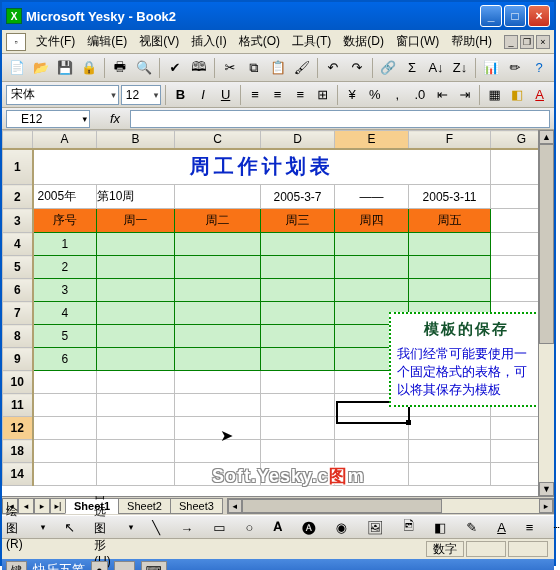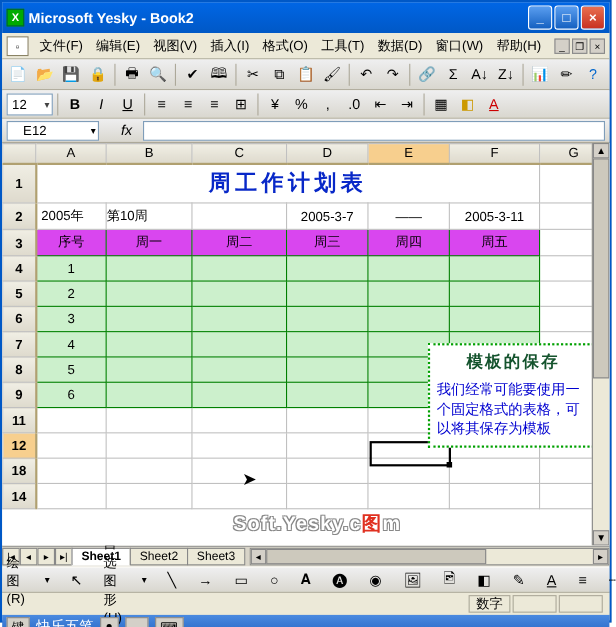--- a/index.html
+++ b/index.html
@@ -28,21 +28,21 @@
 .fxbar { flex: 1; height: 18px; border: 1px solid #7f9db9; background: #fff; }
 .gridwrap { position: relative; height: 366px; background: #fff; overflow: hidden; }
 .gridtable { border-collapse: collapse; position: absolute; top: 0; left: 0; }
 .gridtable th, .gridtable td { border: 1px solid #c0c0c0; font-size: 12px; text-align: center; }
 .colhdr th { background: linear-gradient(#f0eee4,#dedacd); height: 18px; font-weight: normal; border-bottom: 2px solid #b0a070; }
 .colhdr th.active { background: #f7cf8e; }
 .rowhdr { background: linear-gradient(#f0eee4,#dedacd); width: 30px; border-right: 2px solid #b0a070 !important; }
 .gridtable td { height: 23px; }
 .r1 td { height: 36px; }
 .r2 td { height: 24px; }
-.r3on td { height: 24px; background: #d946ef; }
+.r3on td { height: 24px; background: #f97316; }
 .corner { background: #dedacd; width: 30px; }
 .planhdr { font-family: 楷体, KaiTi, serif; font-size: 20px; font-weight: bold; color: #0828c8; letter-spacing: 4px; }
 .tbox { background: #ccf0cc; border: 1px solid #008000 !important; }
 .selcell { position: absolute; border: 2px solid #000; pointer-events: none; }
 .selcell::after { content: ""; position: absolute; right: -3px; bottom: -3px; width: 5px; height: 5px; background: #000; }
 .callout { position: absolute; right: 10px; top: 182px; width: 155px; border: 2px dotted #00a000; background: #fff; padding: 6px; }
 .callout .ct { color: #14532d; font-size: 15px; font-weight: bold; text-align: center; letter-spacing: 2px; margin-bottom: 6px; }
 .callout .cb { color: #0000d0; font-size: 13px; line-height: 18px; }
 .wm { position: absolute; left: 210px; top: 334px; font-size: 18px; font-weight: bold; color: #fff; text-shadow: -1px -1px 0 #888,1px -1px 0 #888,-1px 1px 0 #888,1px 1px 0 #888; font-family: Arial; letter-spacing: 1px; }
 .wm .red { color: #e03020; text-shadow: -1px -1px 0 #fff,1px -1px 0 #fff,-1px 1px 0 #fff,1px 1px 0 #fff; }
@@ -122,20 +122,21 @@
     <span class="tbtn">Σ</span>
     <span class="tbtn">A↓</span>
     <span class="tbtn">Z↓</span>
     <span class="tsep"></span>
     <span class="tbtn">📊</span>
     <span class="tbtn">✏</span>
     <span class="tbtn" style="color:#06c">?</span>
   </div>
 
   <div class="fmtbar">
+    <span class="combo" style="width:120px">宋体</span>
     <span class="combo" style="width:42px">12</span>
     <span class="tsep"></span>
     <span class="tbtn">
         <b>B</b>
       </span>
     <span class="tbtn">
         <i>I</i>
       </span>
     <span class="tbtn">
         <u>U</u>
@@ -258,20 +259,30 @@
             <th class="rowhdr">9</th>
             <td class="tbox">6</td>
             <td class="tbox"></td>
             <td class="tbox"></td>
             <td class="tbox"></td>
             <td class="tbox"></td>
             <td class="tbox"></td>
             <td></td>
           </tr>
       <tr style="height:14px">
+            <th class="rowhdr">10</th>
+            <td></td>
+            <td></td>
+            <td></td>
+            <td></td>
+            <td></td>
+            <td></td>
+            <td></td>
+          </tr>
+      <tr style="height:14px">
             <th class="rowhdr">11</th>
             <td></td>
             <td></td>
             <td></td>
             <td></td>
             <td></td>
             <td></td>
             <td></td>
           </tr>
       <tr>

